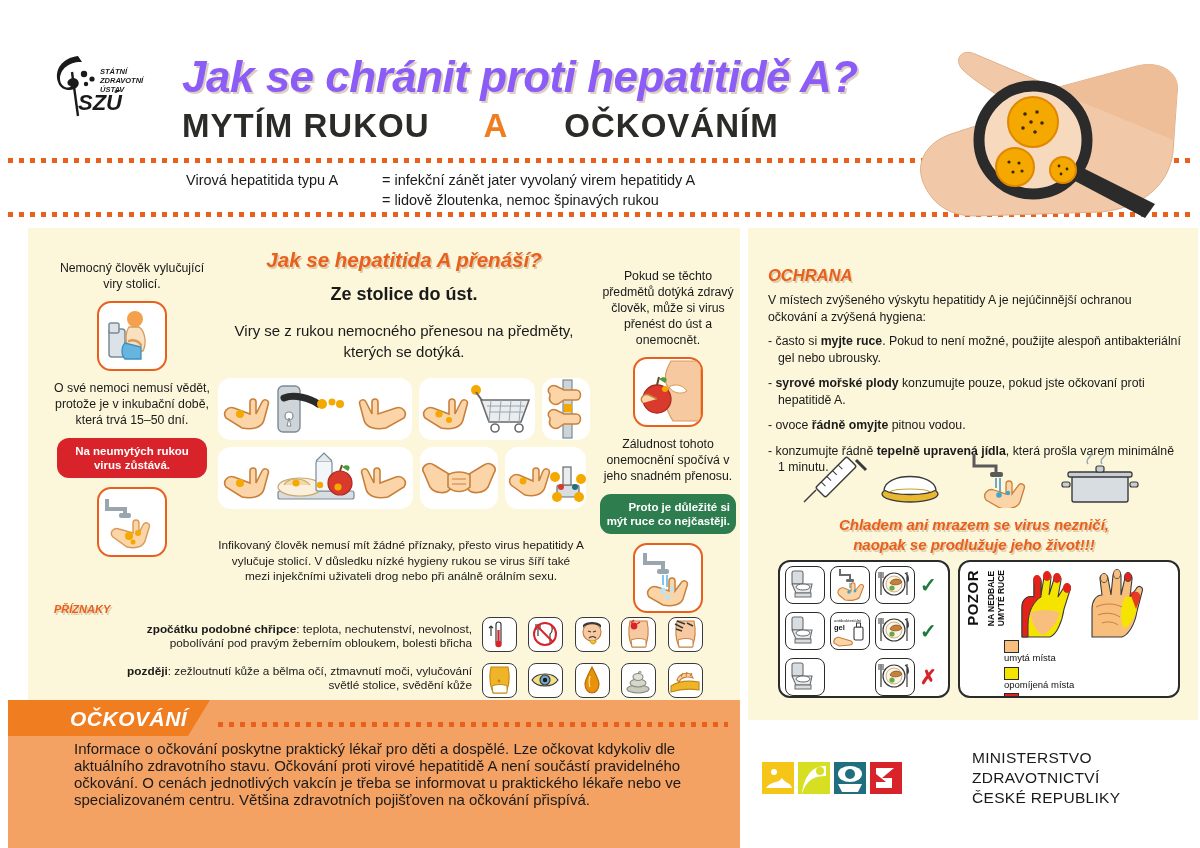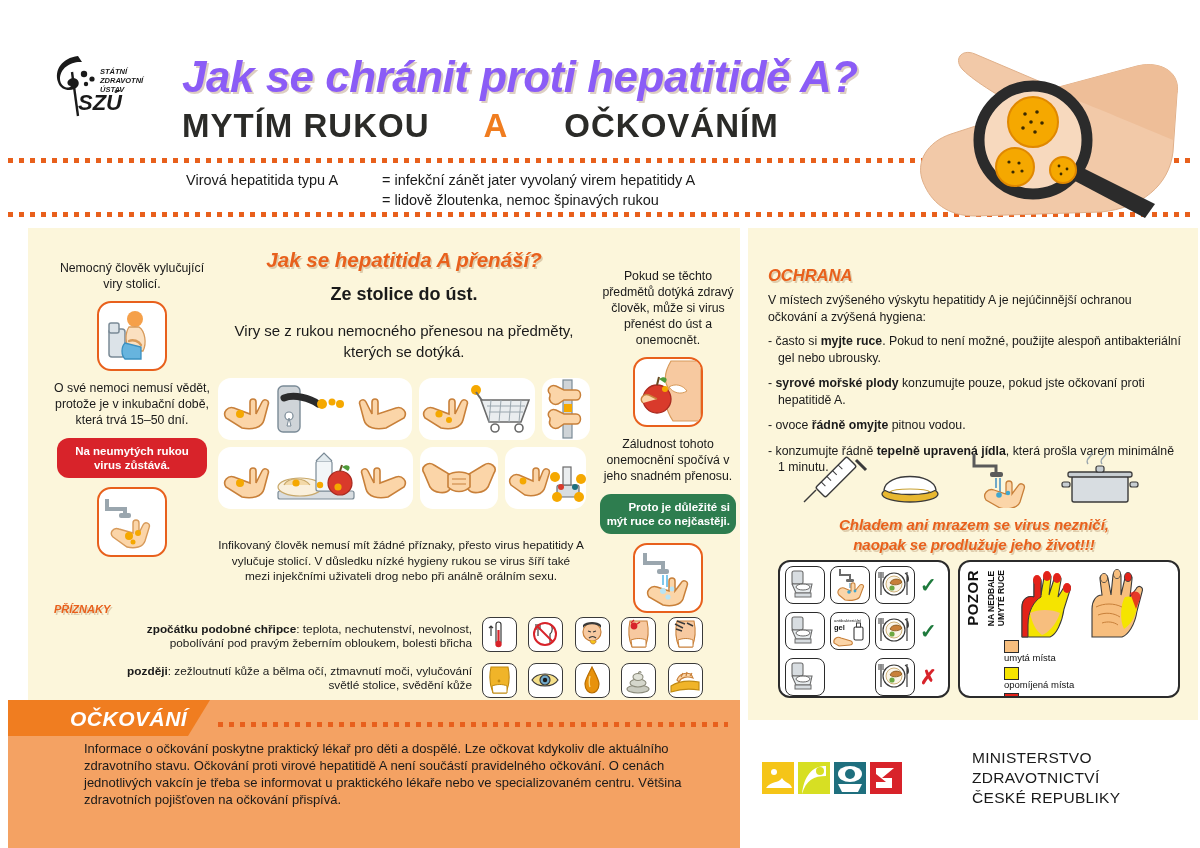--- a/index.html
+++ b/index.html
@@ -170,22 +170,22 @@
   }
   .footer-tab-label {
     position: absolute; left: 70px; top: 707px; font-size: 21px; font-weight: bold;
     font-style: italic; color: #fff; letter-spacing: 0.5px;
   }
   .footer-rule {
     position: absolute; left: 218px; top: 722px; width: 510px; height: 5px;
     background-image: repeating-linear-gradient(to right, #E8601C 0 5px, transparent 5px 11px);
   }
   .footer-text {
-    position: absolute; left: 84px; top: 740px; width: 640px;
-    font-size: 13px; line-height: 17px; color: #1a1a1a;
+    position: absolute; left: 74px; top: 740px; width: 640px;
+    font-size: 15px; line-height: 17px; color: #1a1a1a;
   }
   .mzcr { position: absolute; left: 762px; top: 748px; display: flex; align-items: center; gap: 48px; }
   .mzcr-blocks { display: flex; gap: 3px; margin-right: 14px; }
   .mzcr-txt { font-size: 15.5px; line-height: 20px; color: #1a1a1a; letter-spacing: 0.3px; }
 </style>
 </head>
 <body>
 
 <div class="poster">
 

